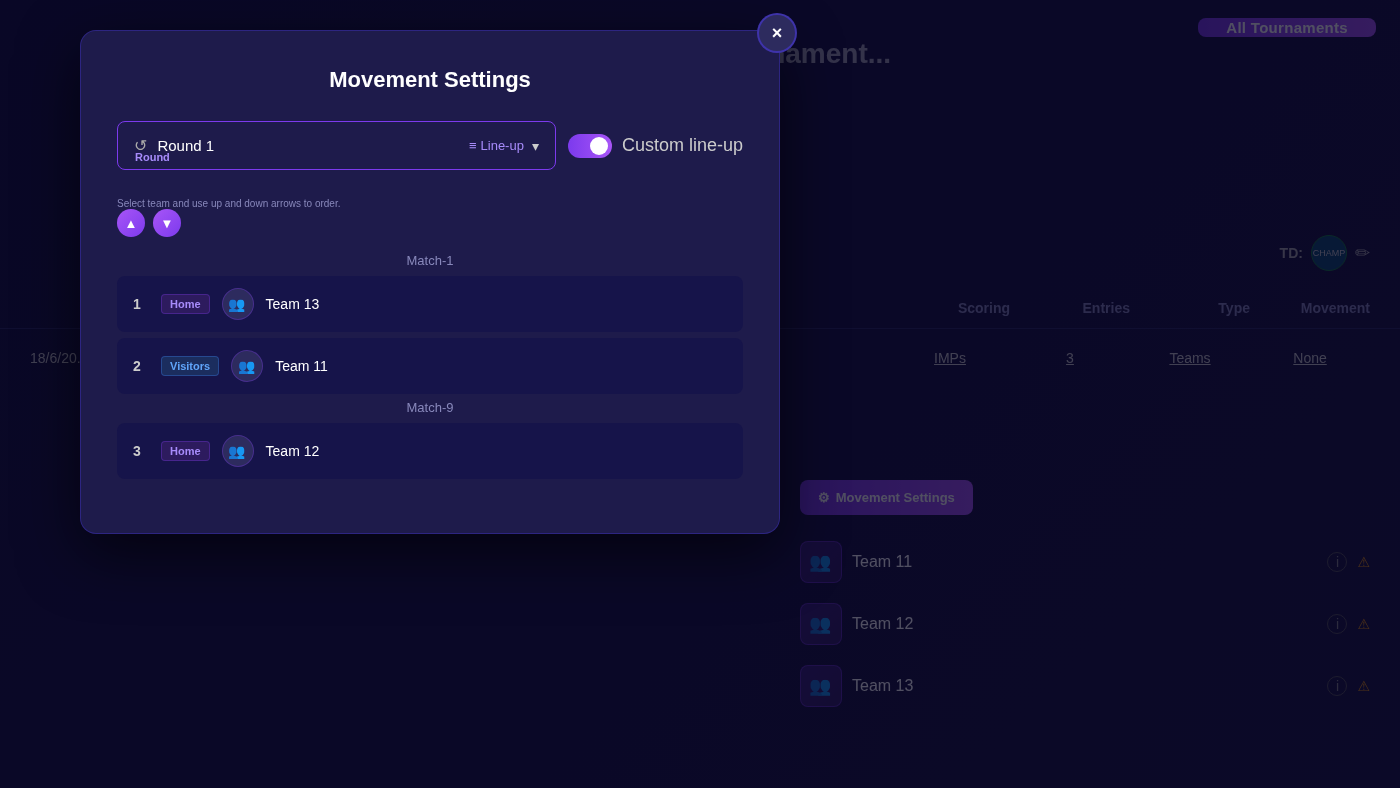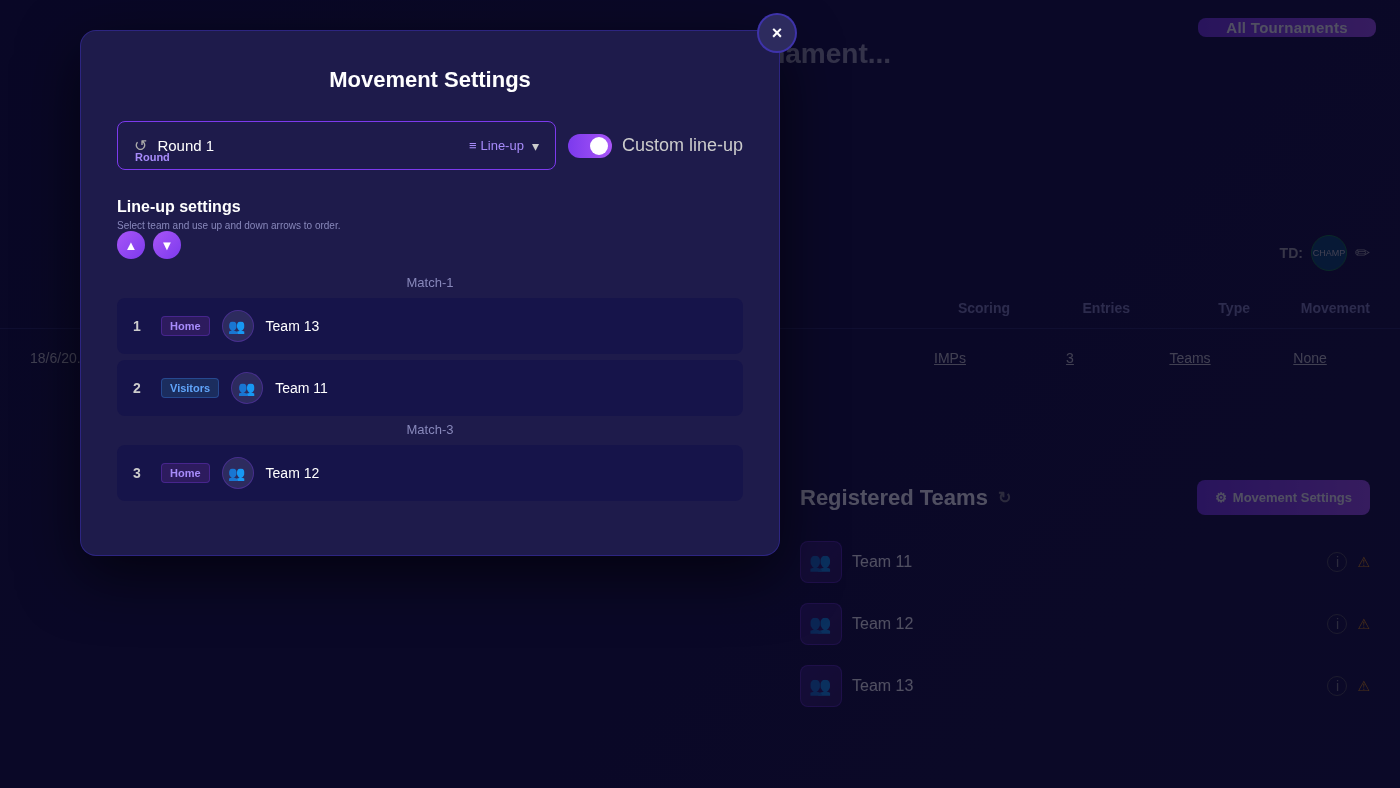--- a/index.html
+++ b/index.html
@@ -469,24 +469,20 @@
 <div class="table-row">
   <span class="table-cell-date">18/6/20...</span>
   <div class="table-cell">IMPs</div>
   <div class="table-cell">3</div>
   <div class="table-cell">Teams</div>
   <div class="table-cell">None</div>
 </div>
 
 <div class="registered-teams-panel">
   <div class="registered-teams-header">
-    <div class="registered-teams-title">
-      <span>Registered Teams</span>
-      <span class="refresh-icon">↻</span>
-    </div>
     <button class="movement-settings-btn">
       <span>⚙</span>
       <span>Movement Settings</span>
     </button>
   </div>
 
   <div class="team-list-item">
     <div class="team-avatar">👥</div>
     <span class="team-name">Team 11</span>
     <div class="info-icon">i</div>
@@ -536,21 +532,20 @@
       <div class="custom-lineup-toggle">
         <div class="toggle-track">
           <div class="toggle-thumb"></div>
         </div>
         <span class="toggle-label">Custom line-up</span>
       </div>
     </div>
   </div>
 
   <div>
-    <div class="lineup-settings-title">Line-up settings</div>
     <div class="lineup-settings-subtitle">Select team and use up and down arrows to order.</div>
 
     <div class="arrow-buttons">
       <button class="arrow-btn arrow-btn-up">▲</button>
       <button class="arrow-btn arrow-btn-down">▼</button>
     </div>
 
     <div class="match-label">Match-1</div>
 
     <div class="team-row">
@@ -560,21 +555,21 @@
       <span class="team-row-name">Team 13</span>
     </div>
 
     <div class="team-row">
       <span class="team-row-num">2</span>
       <span class="visitors-badge">Visitors</span>
       <div class="team-row-avatar">👥</div>
       <span class="team-row-name">Team 11</span>
     </div>
 
-    <div class="match-label">Match-3</div>
+    <div class="match-label">Match-9</div>
 
     <div class="team-row">
       <span class="team-row-num">3</span>
       <span class="home-badge">Home</span>
       <div class="team-row-avatar">👥</div>
       <span class="team-row-name">Team 12</span>
     </div>
   </div>
 </div>
 

